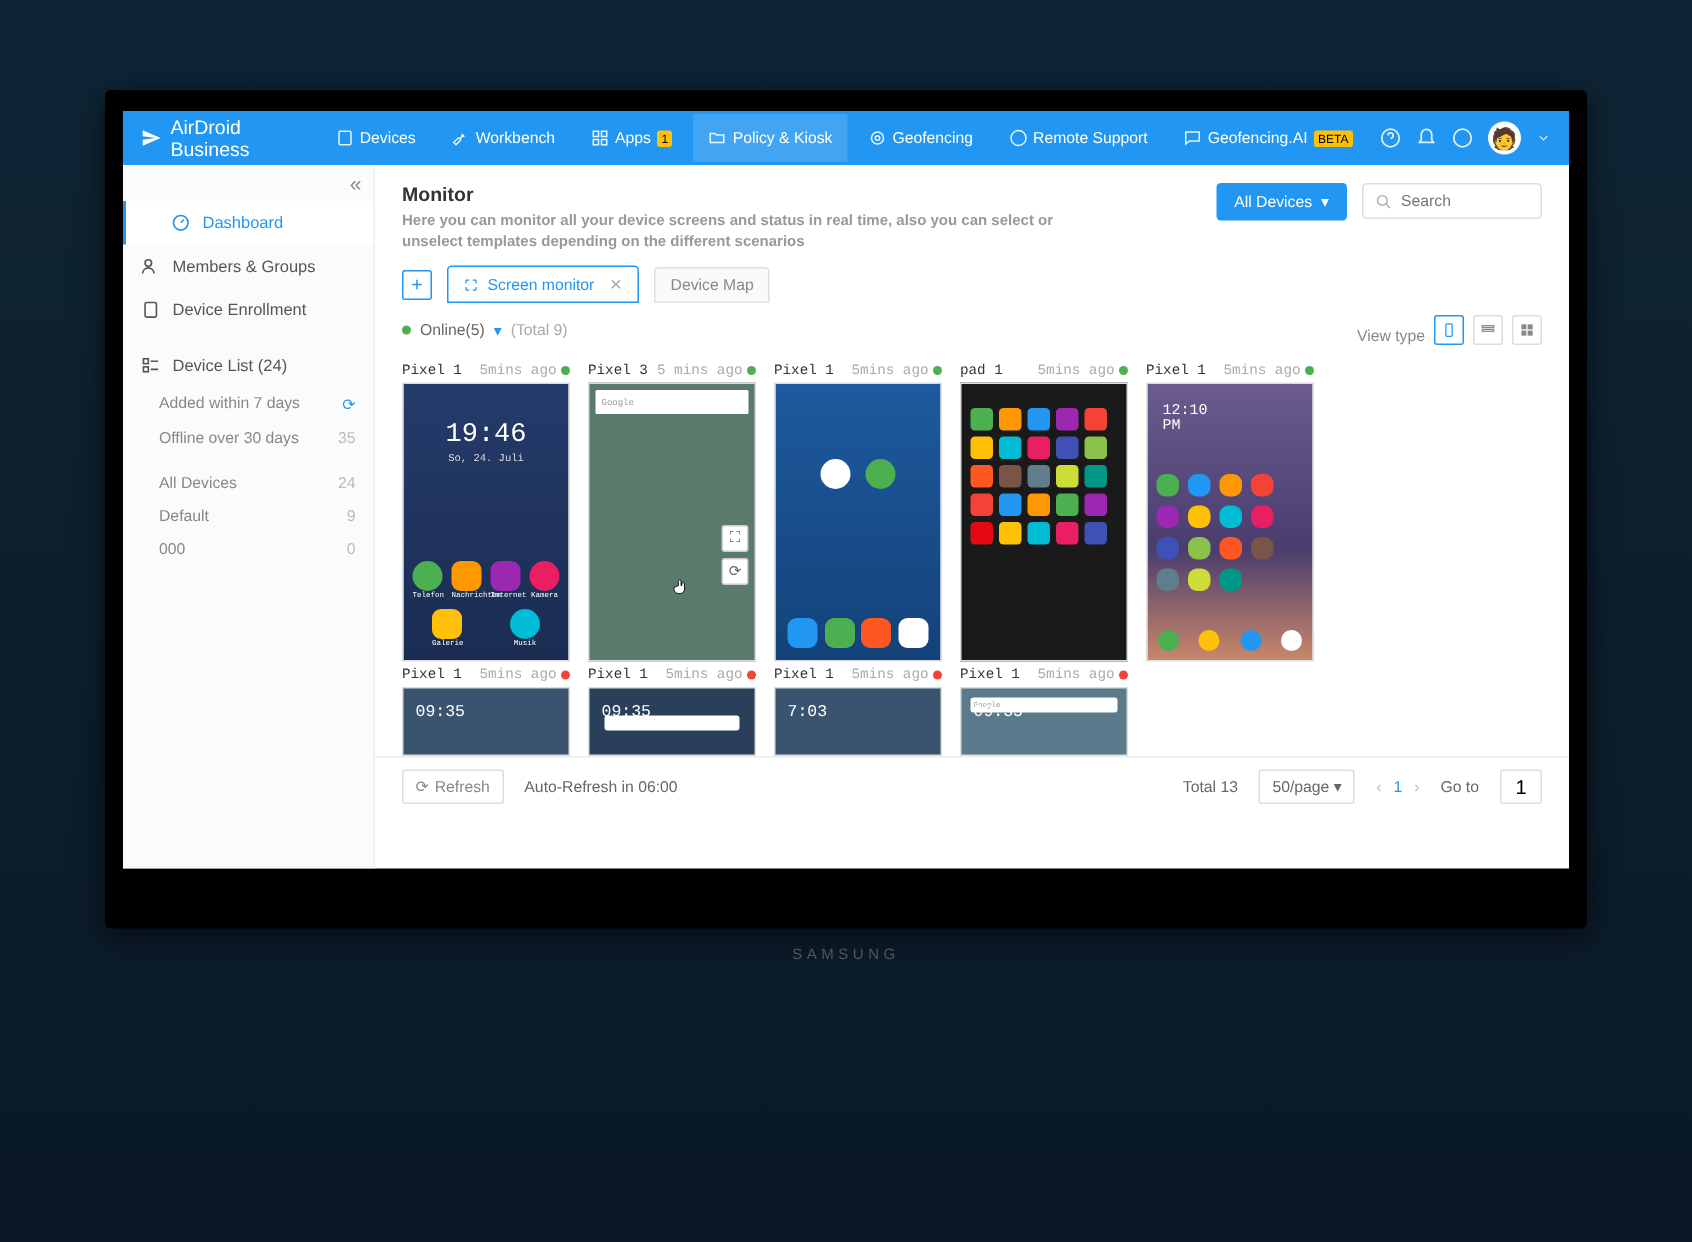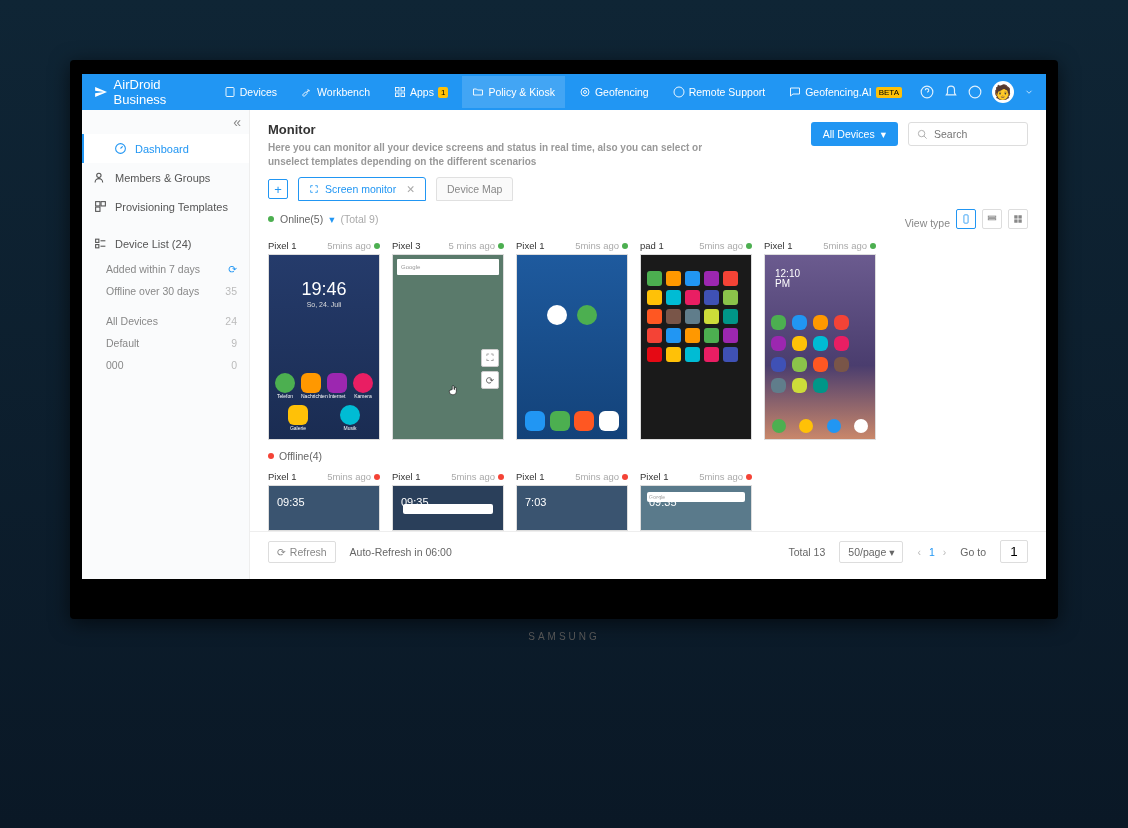--- a/index.html
+++ b/index.html
@@ -116,21 +116,21 @@
 .tab .close { color:#aaa; margin-left:4px; }
 
 .filters { padding:8px 18px; display:flex; align-items:center; gap:6px; font-size:10.5px; color:#666; }
 .dot-green { width:6px; height:6px; border-radius:50%; background:#4CAF50; }
 .dot-red { width:6px; height:6px; border-radius:50%; background:#f44336; }
 .view-type { display:flex; align-items:flex-end; gap:6px; color:#888; }
 .view-btn { border:1px solid #ddd; width:20px; height:20px; display:flex; align-items:center; justify-content:center; border-radius:2px; cursor:pointer; }
 .view-btn.active { border-color:#2196F3; color:#2196F3; }
 
 .grid { padding:0 18px; display:flex; gap:12px; }
-.device-card { width:112px; display:flex; flex-direction:column; }
+.device-card { width:112px; display:flex; flex-direction:column;font-family:Liberation Mono, monospace; }
 .device-head { display:flex; justify-content:space-between; align-items:center; padding:3px 0; font-size:9.5px; }
 .device-name { color:#333; font-weight:500; }
 .device-time { color:#aaa; display:flex; align-items:center; gap:3px; }
 .screen-thumb { width:112px; height:186px; border:1px solid #ddd; background:#3d5866; position:relative; overflow:hidden; }
 
 .section-label { padding:10px 18px 6px 18px; display:flex; align-items:center; gap:5px; font-size:10.5px; color:#666; }
 
 .grid2 .screen-thumb { height:46px; }
 
 .footer { border-top:1px solid #eee; padding:8px 18px; display:flex; align-items:center; gap:14px; font-size:10.5px; color:#666; }
@@ -265,25 +265,23 @@
             </div>
           <div class="side-item">
               <svg viewBox="0 0 24 24" fill="none" stroke="currentColor" stroke-width="2">
                 <circle cx="9" cy="8" r="4"></circle>
                 <path d="M2 21a7 7 0 0 1 14 0"></path>
               </svg>
               <span>Members &amp; Groups</span>
             </div>
           <div class="side-item">
               <svg viewBox="0 0 24 24" fill="none" stroke="currentColor" stroke-width="2">
-                <rect x="3" y="3" width="8" height="8"></rect>
-                <rect x="13" y="3" width="8" height="8"></rect>
-                <rect x="3" y="13" width="8" height="8"></rect>
+                <rect x="5" y="3" width="14" height="18" rx="2"></rect>
               </svg>
-              <span>Provisioning Templates</span>
+              <span>Device Enrollment</span>
             </div>
           <div class="side-divider"></div>
           <div class="side-item">
               <svg viewBox="0 0 24 24" fill="none" stroke="currentColor" stroke-width="2">
                 <rect x="3" y="4" width="6" height="6"></rect>
                 <rect x="3" y="14" width="6" height="6"></rect>
                 <line x1="12" y1="7" x2="21" y2="7"></line>
                 <line x1="12" y1="17" x2="21" y2="17"></line>
               </svg>
               <span>Device List (24)</span>
@@ -519,24 +517,20 @@
                 <div style="position:absolute;bottom:6px;left:0;right:0;display:flex;justify-content:space-around">
                   <div class="app-ic" style="background:#4CAF50;border-radius:50%;width:14px;height:14px"></div>
                   <div class="app-ic" style="background:#FFC107;border-radius:50%;width:14px;height:14px"></div>
                   <div class="app-ic" style="background:#2196F3;border-radius:50%;width:14px;height:14px"></div>
                   <div class="app-ic" style="background:#fff;border-radius:50%;width:14px;height:14px"></div>
                 </div>
               </div>
             </div>
           </div>
 
-          <div class="section-label">
-            <span class="dot-red"></span>
-            <span>Offline(4)</span>
-          </div>
 
           <div class="grid grid2">
             <div class="device-card">
               <div class="device-head">
                   <span class="device-name">Pixel 1</span>
                   <span class="device-time">
                     <span>5mins ago</span>
                     <span class="dot-red"></span>
                   </span>
                 </div>

